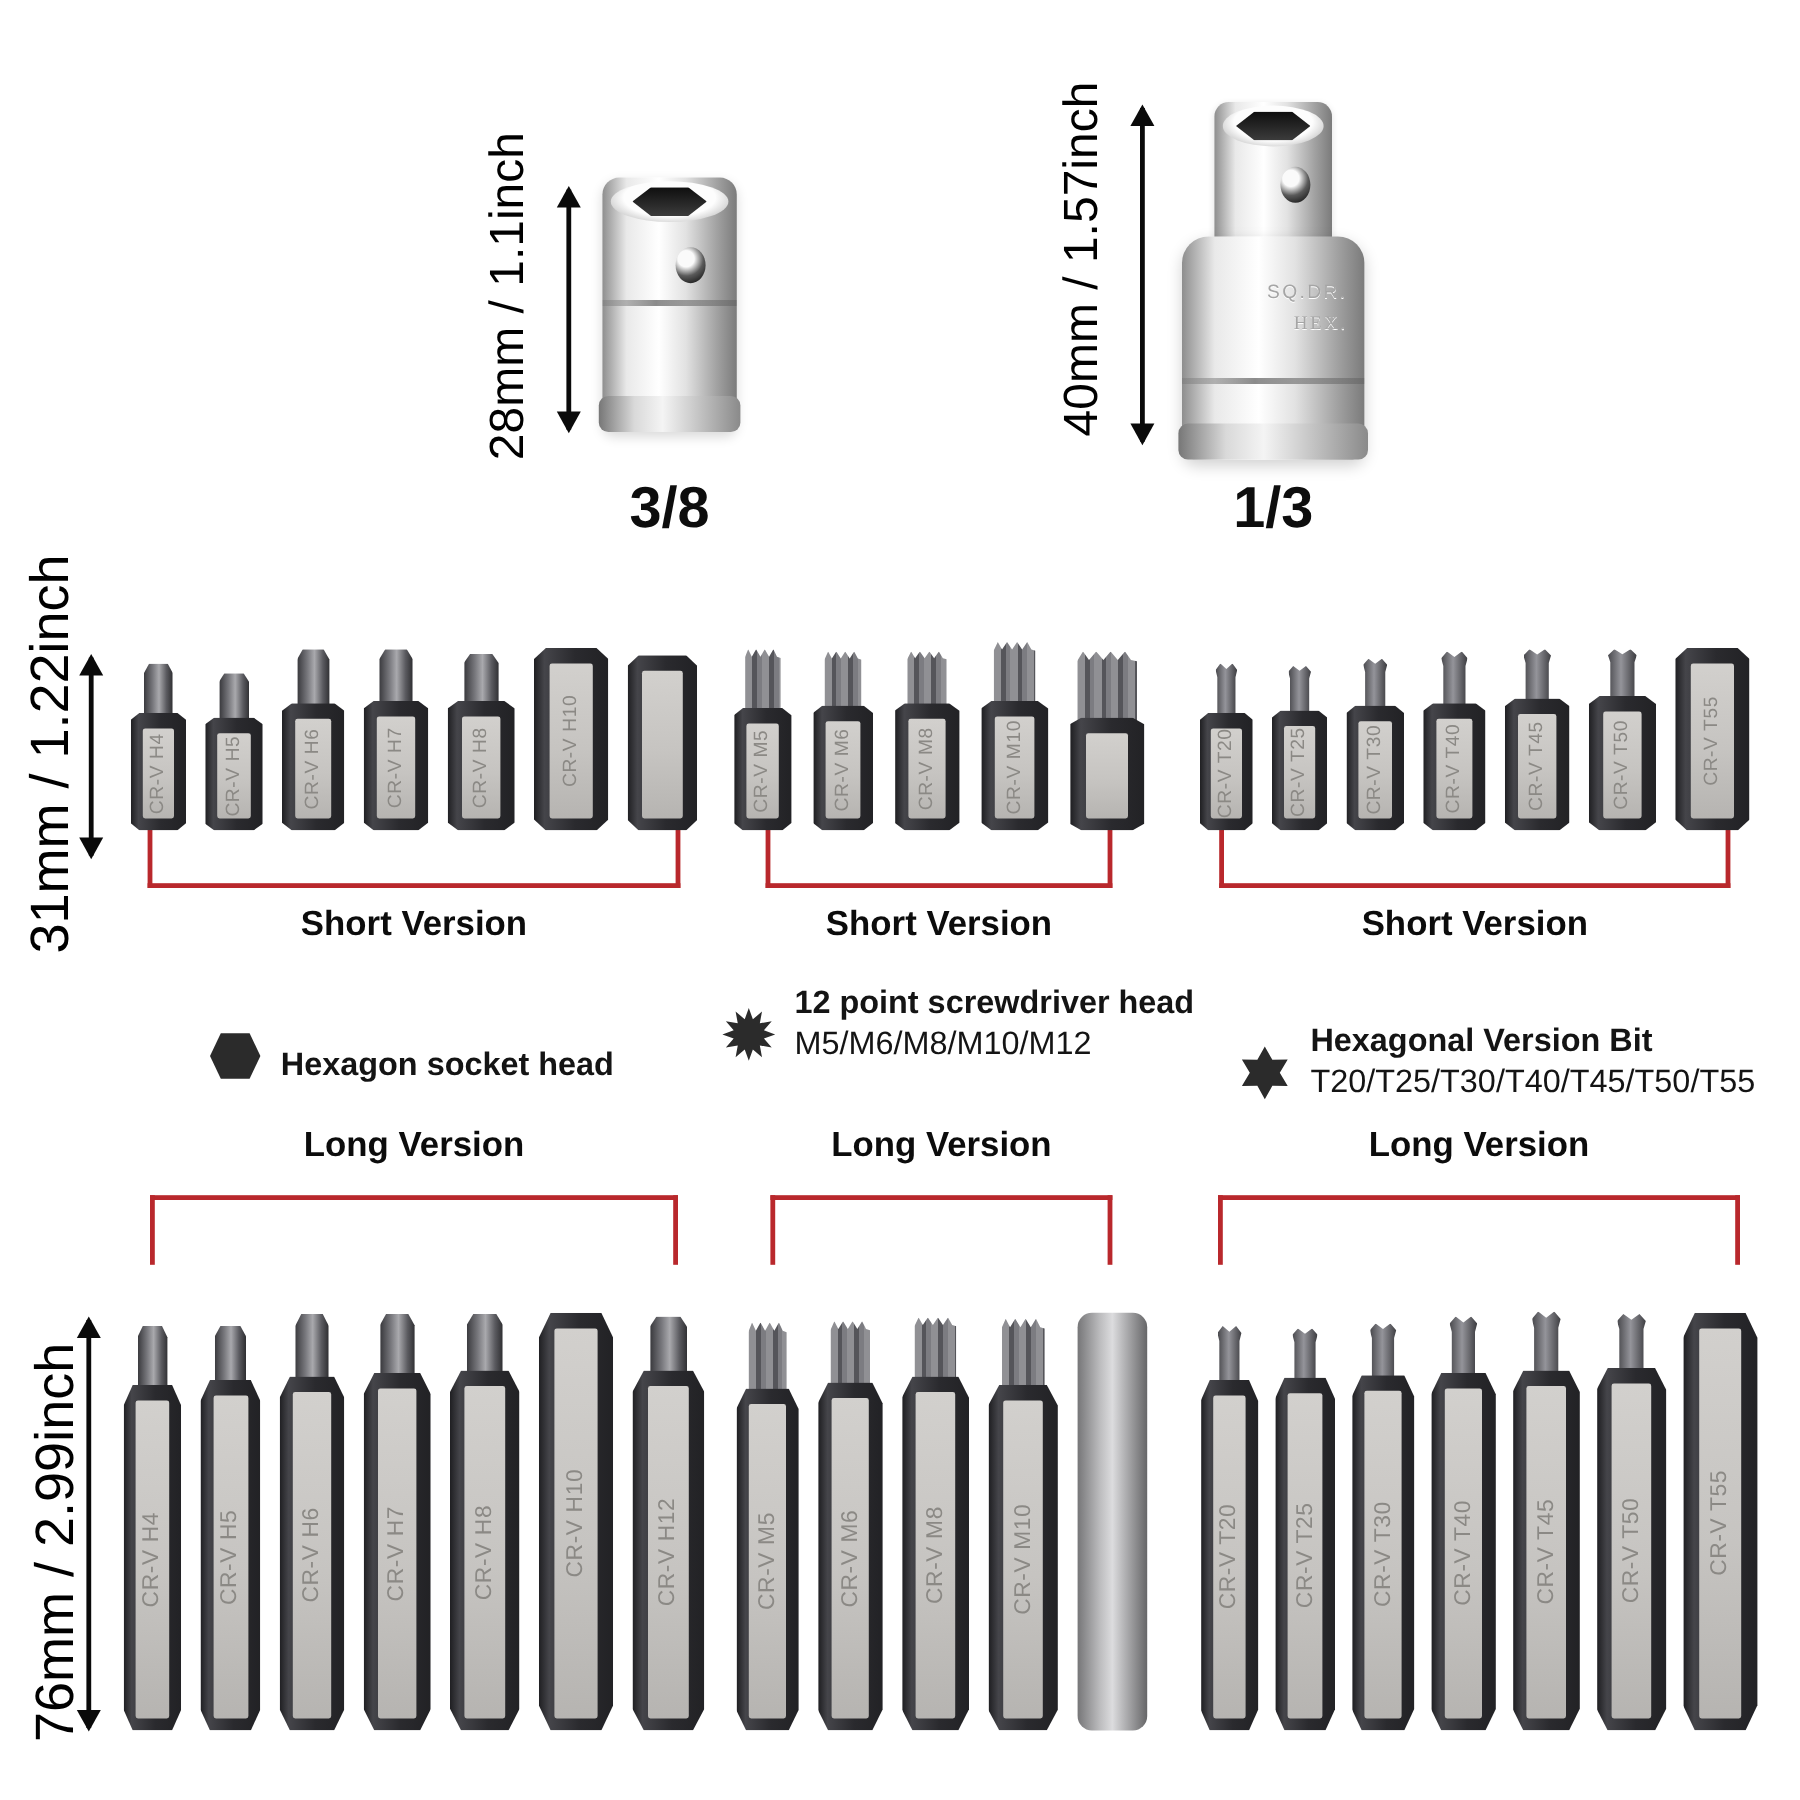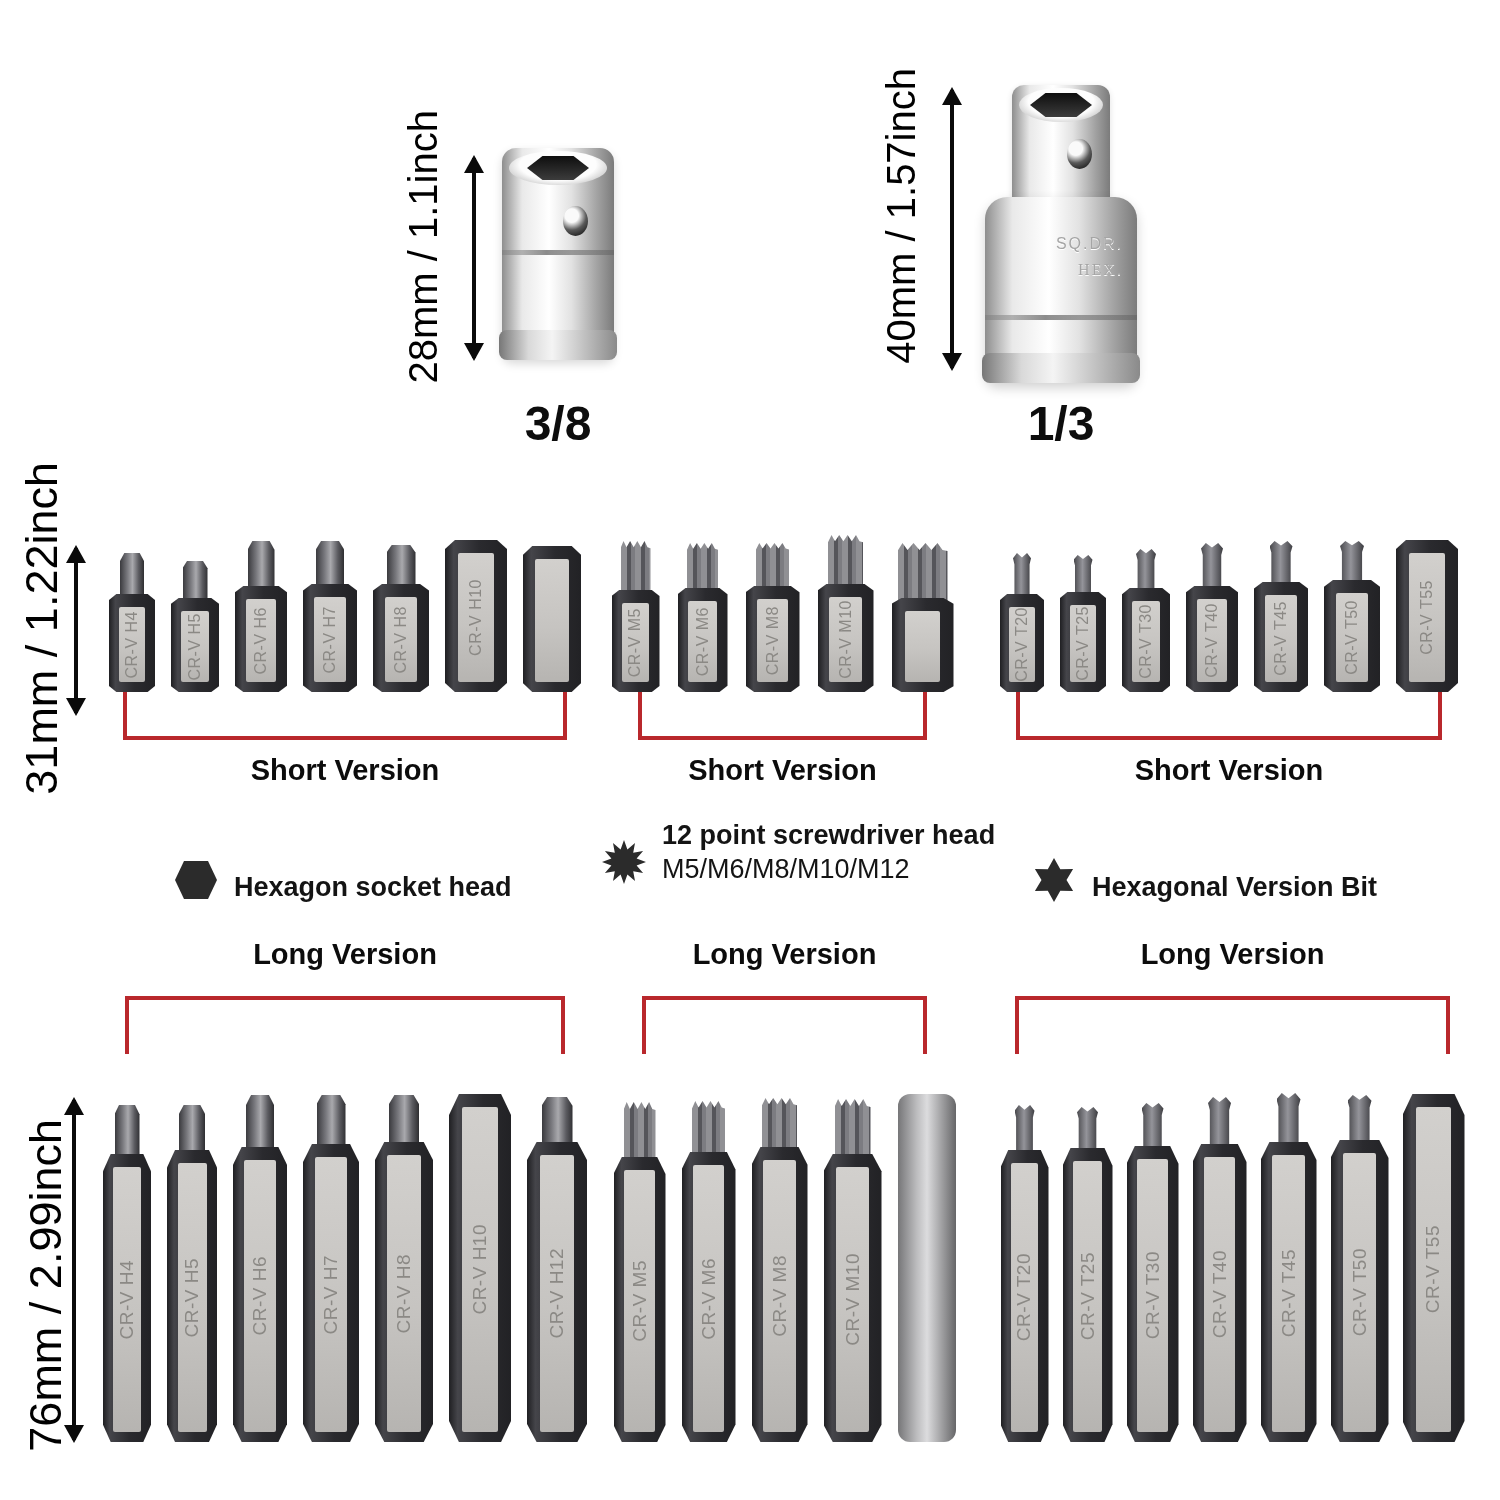--- a/index.html
+++ b/index.html
@@ -311,20 +311,21 @@
       <div class="legend-title">12 point screwdriver head</div>
       <div class="legend-sizes">M5/M6/M8/M10/M12</div>
     </div>
   </div>
   <div class="legend-item" style="left:1030px;top:850px;">
     <svg class="legend-icon" viewBox="0 0 48 48">
       <polygon points="24,2 30.3,13.2 43.1,13 36.5,24 43.1,35 30.3,34.8 24,46 17.8,34.8 4.9,35 11.5,24 4.9,13 17.8,13.2" fill="#2b2b2b"></polygon>
       </svg>
     <div class="legend-text">
       <div class="legend-title">Hexagonal Version Bit</div>
+      <div class="legend-sizes">T20/T25/T30/T40/T45/T50/T55</div>
     </div>
   </div>
 
   <div class="group long-group" style="left:95px;top:938px;width:500px;">
     <div class="caption">Long Version</div>
     <div class="bracket bracket-down"></div>
     <div class="bits-row" style="height: 388px; gap: 16px;">
         <div class="bit">
           <div class="tip tip-hex" style="width: 25px; height: 52px;"></div>
           <div class="bbody" style="width: 48px; height: 288px;">

